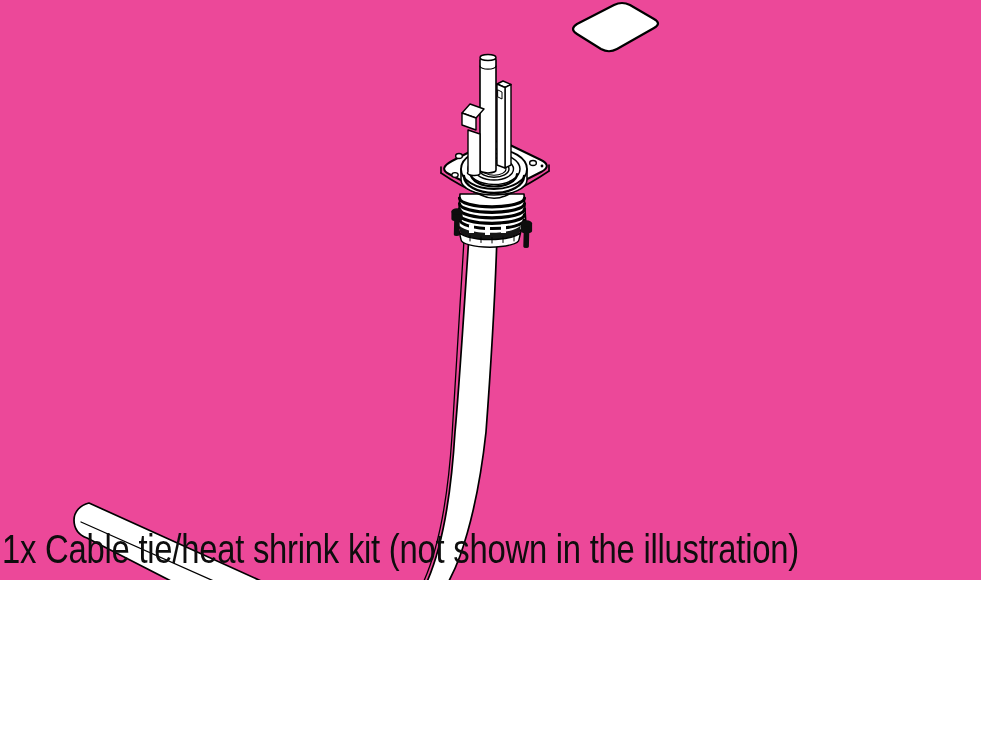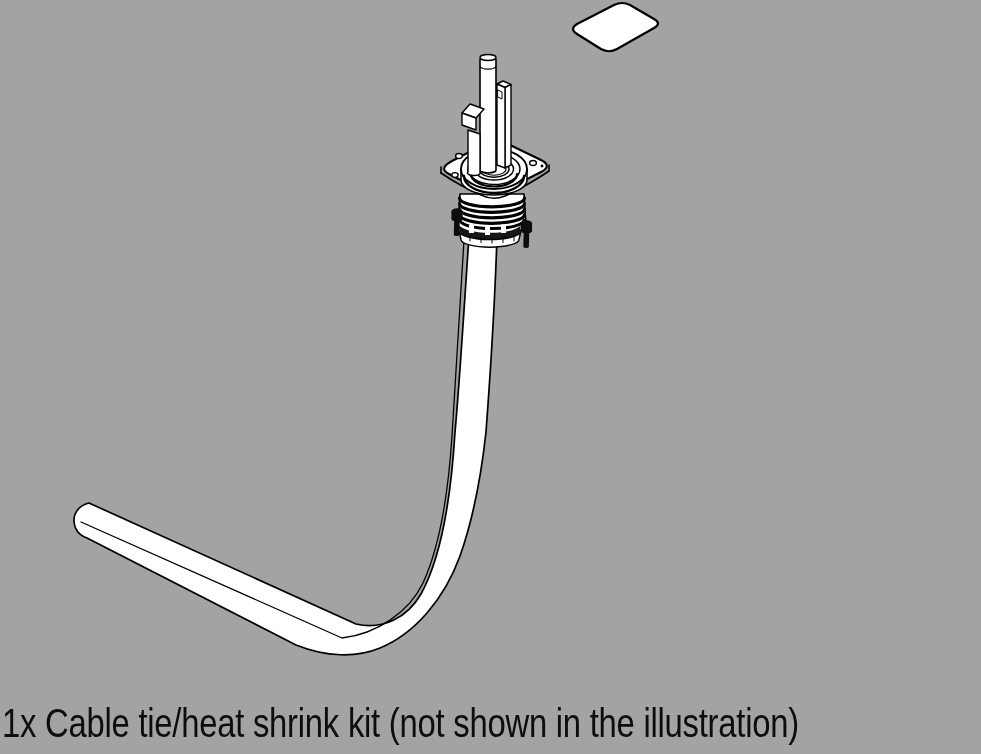--- a/index.html
+++ b/index.html
@@ -1,16 +1,16 @@
 <!DOCTYPE html>
 <html><head>
 <meta charset="utf-8">
 <style>
   html,body{margin:0;padding:0;background:#ffffff;}
-  .page{position:relative;width:981px;height:754px;background:#a3a3a3;overflow:hidden;
+  .page{position:relative;width:981px;height:580px;background:#ec4899;overflow:hidden;
         font-family:"Liberation Sans", sans-serif;}
   .art{position:absolute;left:0;top:0;}
   .caption{position:absolute;left:2px;bottom:7px;white-space:nowrap;
            font-size:41px;letter-spacing:-0.3px;color:#0d0d0d;
            transform:scaleX(0.80);transform-origin:left bottom;
            font-family:"Liberation Sans", sans-serif;}
   svg *{vector-effect:none;}
 </style>
 </head>
 <body>

